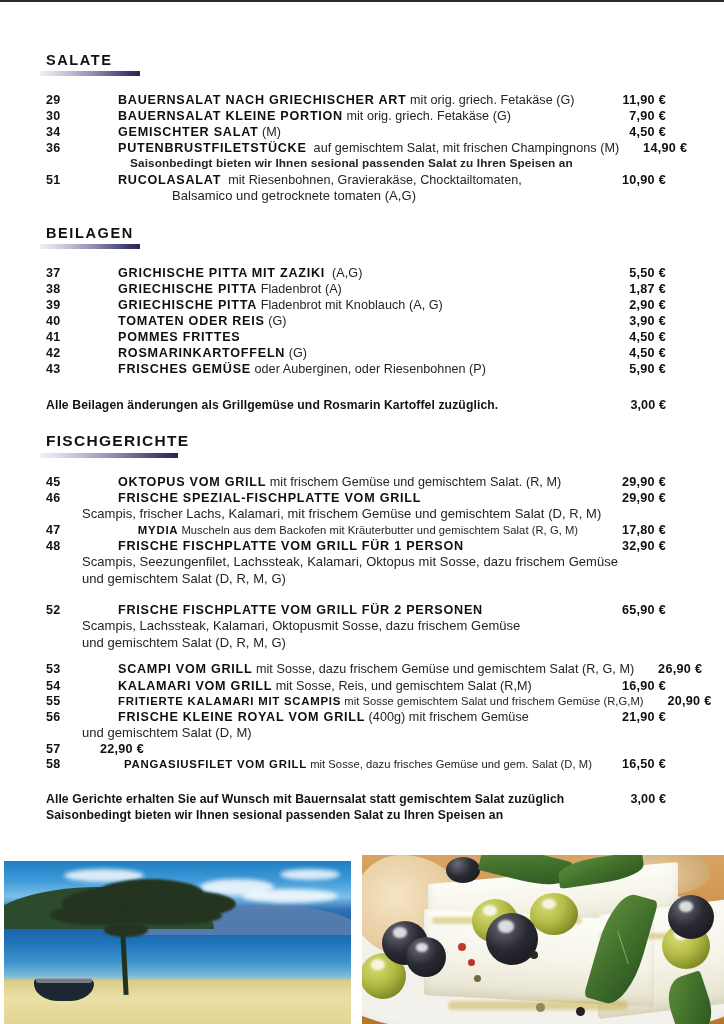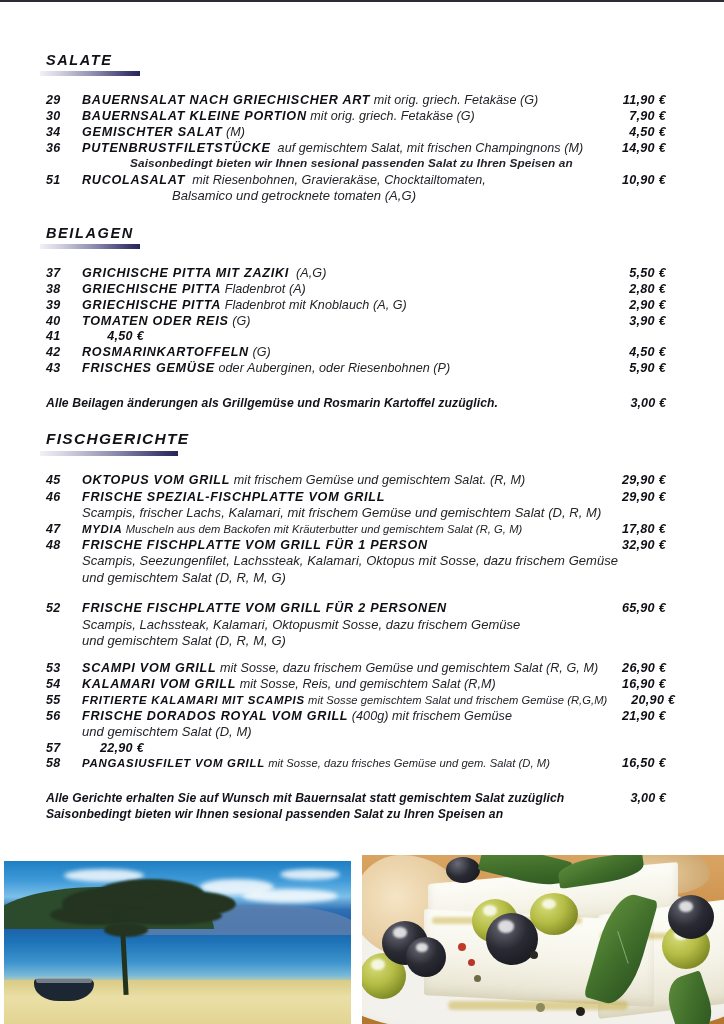--- a/index.html
+++ b/index.html
@@ -22,21 +22,21 @@
   }
 
   .menu-body {
     position: absolute;
     top: 0; left: 0;
     width: 724px;
     padding: 52px 0 0 0;
   }
 
   
-  .section { margin: 0; font-style: italic; }
+  .section { margin: 0; }
 
   .section-head {
     padding-left: 46px;
     font-weight: bold;
     color: #111117;
     letter-spacing: 1.6px;
     font-size: 14.5px;
   }
   .section-head.big { font-size: 15.5px; letter-spacing: 1.3px; }
 
@@ -68,33 +68,34 @@
     letter-spacing: 0.4px;
   }
 
   .text {
     flex: 1 1 auto;
     font-size: 12.6px;
     color: #1a1a20;
     line-height: 1.28;
     padding-right: 6px;
     white-space: nowrap;
+    margin-left: 36px;
   }
 
   .text .nm {
     font-weight: bold;
     letter-spacing: 0.75px;
     color: #0e0e14;
   }
   .text .ds {
     font-weight: normal;
     letter-spacing: 0.05px;
     color: #232329;
   }
-  .text.small { font-size: 11.4px; }
+  .text.small { font-size: 11.4px; text-align: center; }
   .text.small .ds { font-size: 11.2px; }
 
   .price {
     flex: 0 0 62px;
     text-align: right;
     font-weight: bold;
     font-size: 12.6px;
     color: #0e0e14;
     letter-spacing: 0.3px;
     white-space: nowrap;
@@ -379,37 +380,38 @@
 
       <div class="row">
         <span class="num">37</span>
         <span class="text"><span class="nm">GRICHISCHE PITTA MIT ZAZIKI</span> &nbsp;<span class="ds">(A,G)</span></span>
         <span class="price">5,50 €</span>
       </div>
 
       <div class="row">
         <span class="num">38</span>
         <span class="text"><span class="nm">GRIECHISCHE PITTA</span> <span class="ds">Fladenbrot (A)</span></span>
-        <span class="price">2,80 €</span>
+        <span class="price">1,87 €</span>
       </div>
 
       <div class="row">
         <span class="num">39</span>
         <span class="text"><span class="nm">GRIECHISCHE PITTA</span> <span class="ds">Fladenbrot mit Knoblauch (A, G)</span></span>
         <span class="price">2,90 €</span>
       </div>
 
       <div class="row">
         <span class="num">40</span>
         <span class="text"><span class="nm">TOMATEN ODER REIS</span><span class="ds">          (G)</span></span>
         <span class="price">3,90 €</span>
       </div>
 
       <div class="row">
         <span class="num">41</span>
+        <span class="text"><span class="nm">POMMES FRITTES</span><span class="ds"></span></span>
         <span class="price">4,50 €</span>
       </div>
 
       <div class="row">
         <span class="num">42</span>
         <span class="text"><span class="nm">ROSMARINKARTOFFELN</span> <span class="ds">(G)</span></span>
         <span class="price">4,50 €</span>
       </div>
 
       <div class="row">
@@ -488,21 +490,21 @@
       </div>
 
       <div class="row">
         <span class="num">55</span>
         <span class="text small"><span class="nm">FRITIERTE KALAMARI MIT SCAMPIS</span> <span class="ds">mit Sosse gemischtem Salat und frischem Gemüse (R,G,M)</span></span>
         <span class="price">20,90 €</span>
       </div>
 
       <div class="row">
         <span class="num">56</span>
-        <span class="text"><span class="nm">FRISCHE DORADOS ROYAL VOM GRILL</span> <span class="ds">(400g) mit frischem Gemüse</span></span>
+        <span class="text"><span class="nm">FRISCHE KLEINE ROYAL VOM GRILL</span> <span class="ds">(400g) mit frischem Gemüse</span></span>
         <span class="price">21,90 €</span>
       </div>
       <div class="subrow">und gemischtem Salat (D, M)</div>
 
       <div class="row">
         <span class="num">57</span>
         <span class="price">22,90 €</span>
       </div>
 
       <div class="row">

